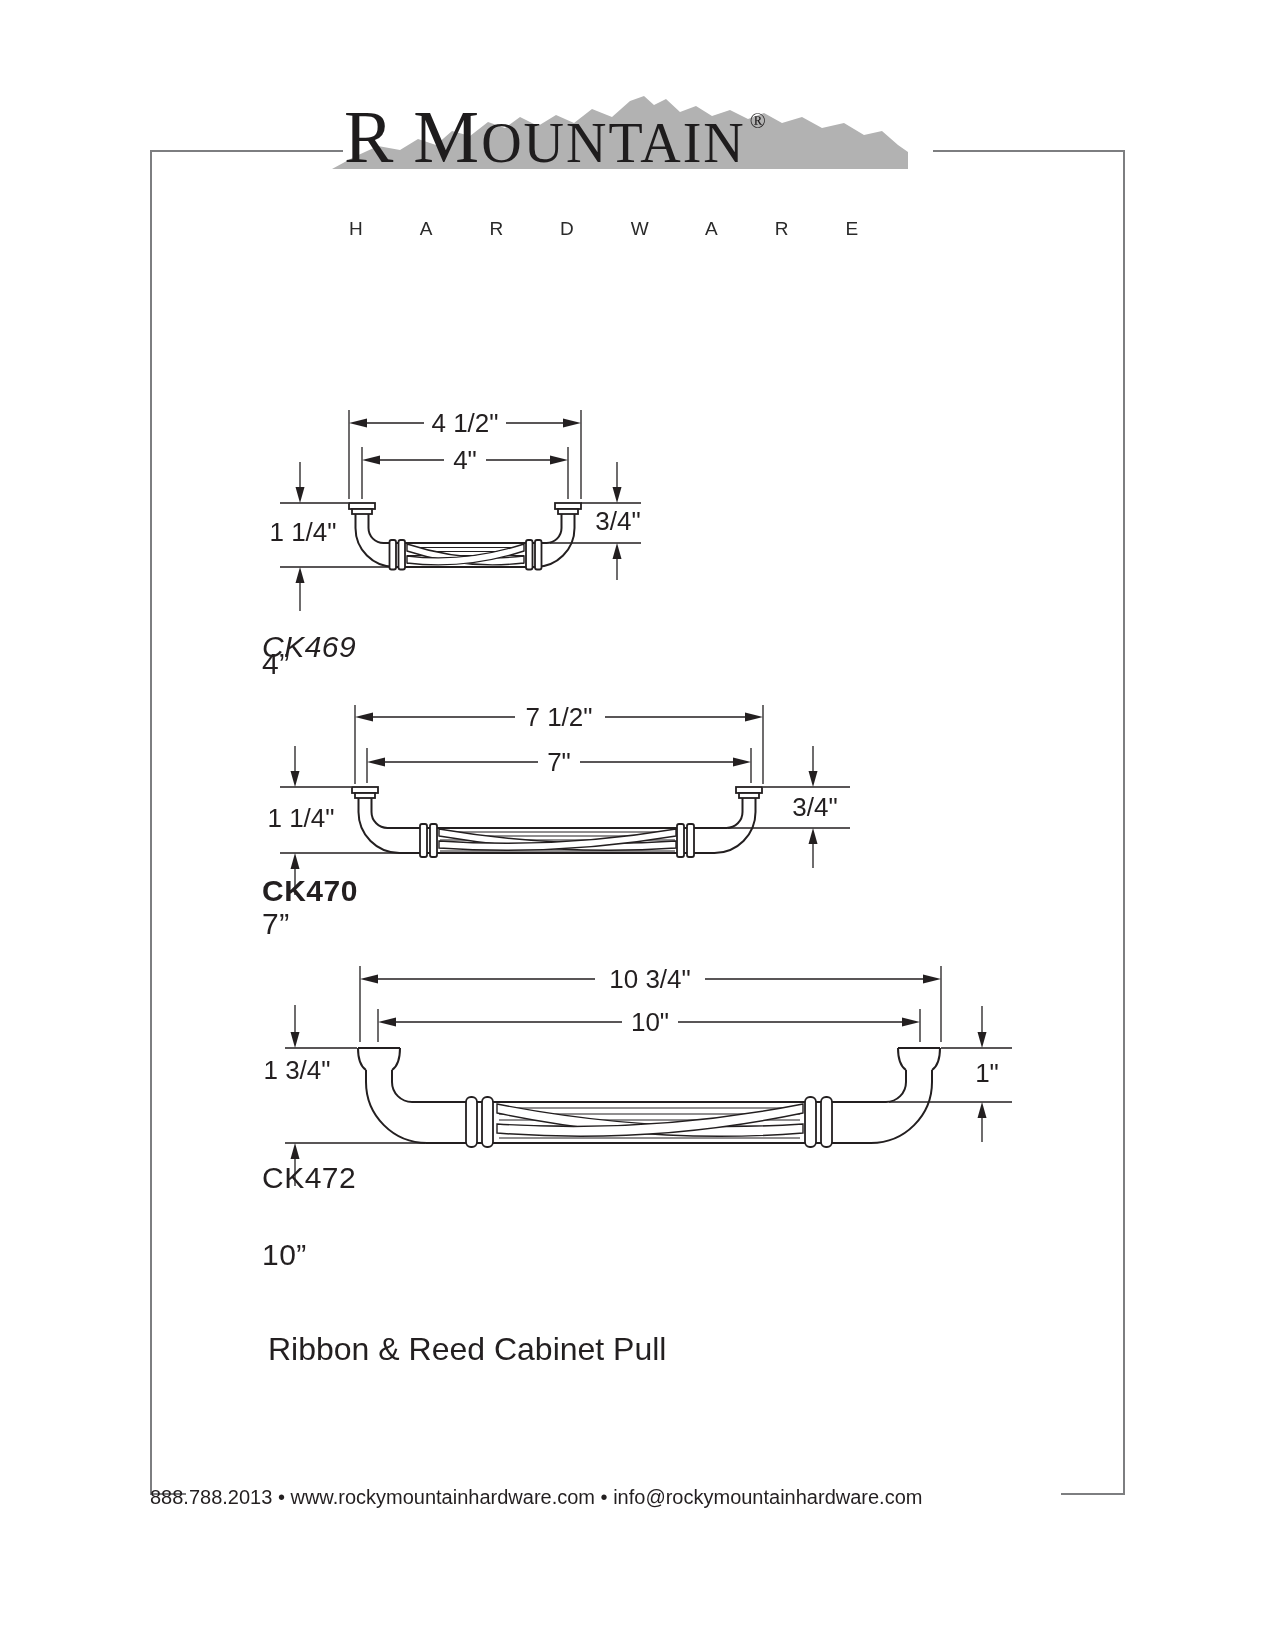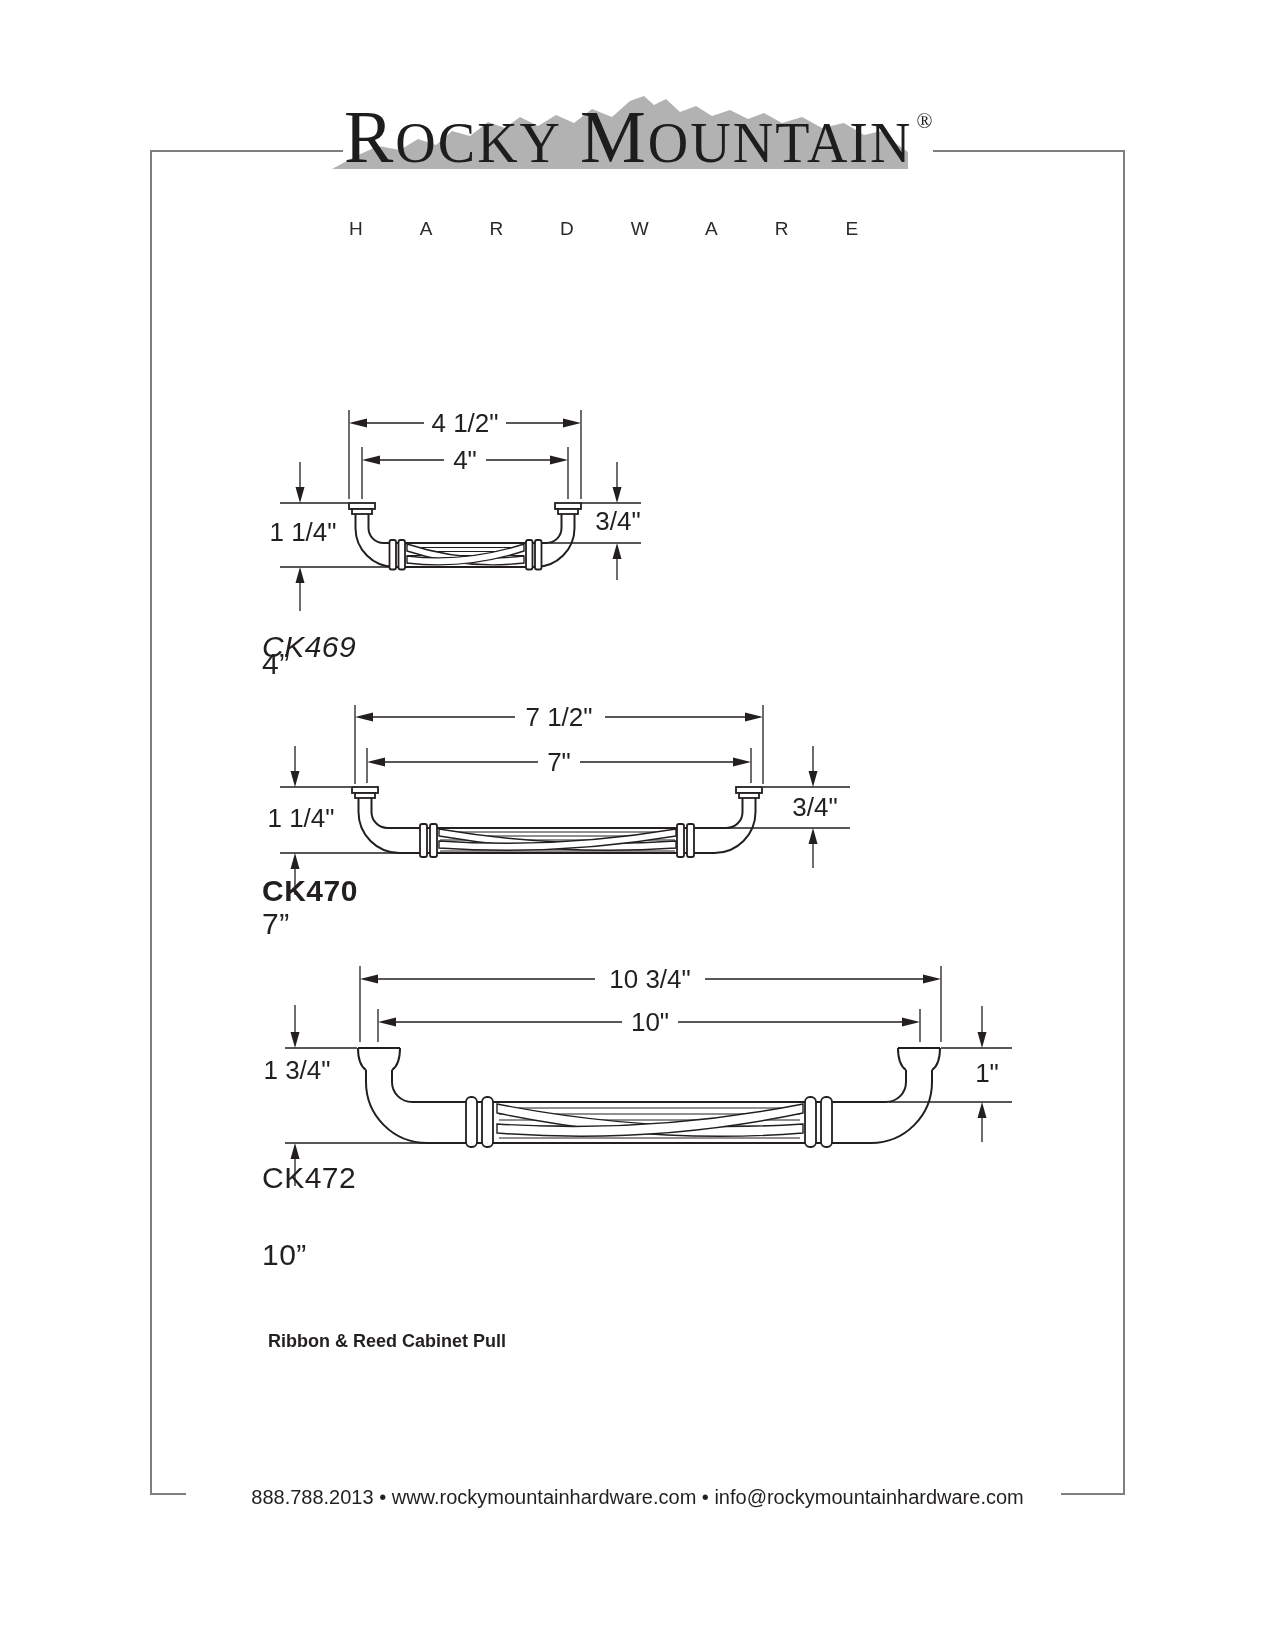--- a/index.html
+++ b/index.html
@@ -29,22 +29,22 @@
   svg.dwg{position:absolute;left:0;top:0;}
   .ol{fill:none;stroke:var(--line);stroke-width:2;}
   .wfill{fill:#fff;stroke:var(--line);stroke-width:1.8;}
   .thin{fill:none;stroke:var(--line);stroke-width:1.3;}
   .reed{fill:none;stroke:var(--line);stroke-width:1;}
   .ribbon{fill:#fff;stroke:var(--line);stroke-width:1.4;}
   .arr{fill:var(--line);stroke:none;}
   text.dim{font-family:"Liberation Sans",sans-serif;font-size:26px;fill:var(--line);text-anchor:middle;}
   
   .part-label{position:absolute;left:262px;font-size:30px;line-height:1;color:var(--line);letter-spacing:0.5px;}
-  .title{position:absolute;left:268px;top:1331px;font-size:18px;color:var(--line);font-weight:bold;}
-  .footer{position:absolute;left:150px;top:1486px;width:975px;text-align:center;
+  .title{position:absolute;left:268px;top:1331px;font-size:32px;color:var(--line);}
+  .footer{position:absolute;left:150px;top:1486px;width:975px;
     font-size:20px;color:var(--line);}
 </style>
 </head>
 <body>
 
 <div class="page">
 
   <div class="seg" style="left:150px;top:150px;width:2px;height:1345px;"></div>
   <div class="seg" style="left:1123px;top:150px;width:2px;height:1345px;"></div>
   <div class="seg" style="left:150px;top:150px;width:193px;height:2px;"></div>
@@ -54,21 +54,20 @@
 
   <svg class="mountain-svg" width="1275" height="260" viewBox="0 0 1275 260">
     <polygon fill="var(--mountain_gray)" points="
       332,169 354,157 378,146 400,150 418,139 436,145 452,131 470,136 488,122
       505,128 520,117 538,126 556,115 574,123 592,109 612,117 630,101 644,96
       654,105 666,99 680,112 696,106 712,116 730,110 748,119 764,113 782,123
       802,117 822,128 844,123 864,135 882,131 898,145 908,152 908,169"></polygon>
   </svg>
   <div class="logo-row">
     <span class="logo-big">R</span>
-      <span class="logo-small">OCKY</span>
     <span class="logo-gap"></span>
     <span class="logo-big">M</span>
       <span class="logo-small">OUNTAIN</span>
     <span class="logo-reg">®</span>
   </div>
   <div class="logo-sub">HARDWARE</div>
 
   <svg class="dwg" width="1275" height="1650" viewBox="0 0 1275 1650">
 
     <g>

